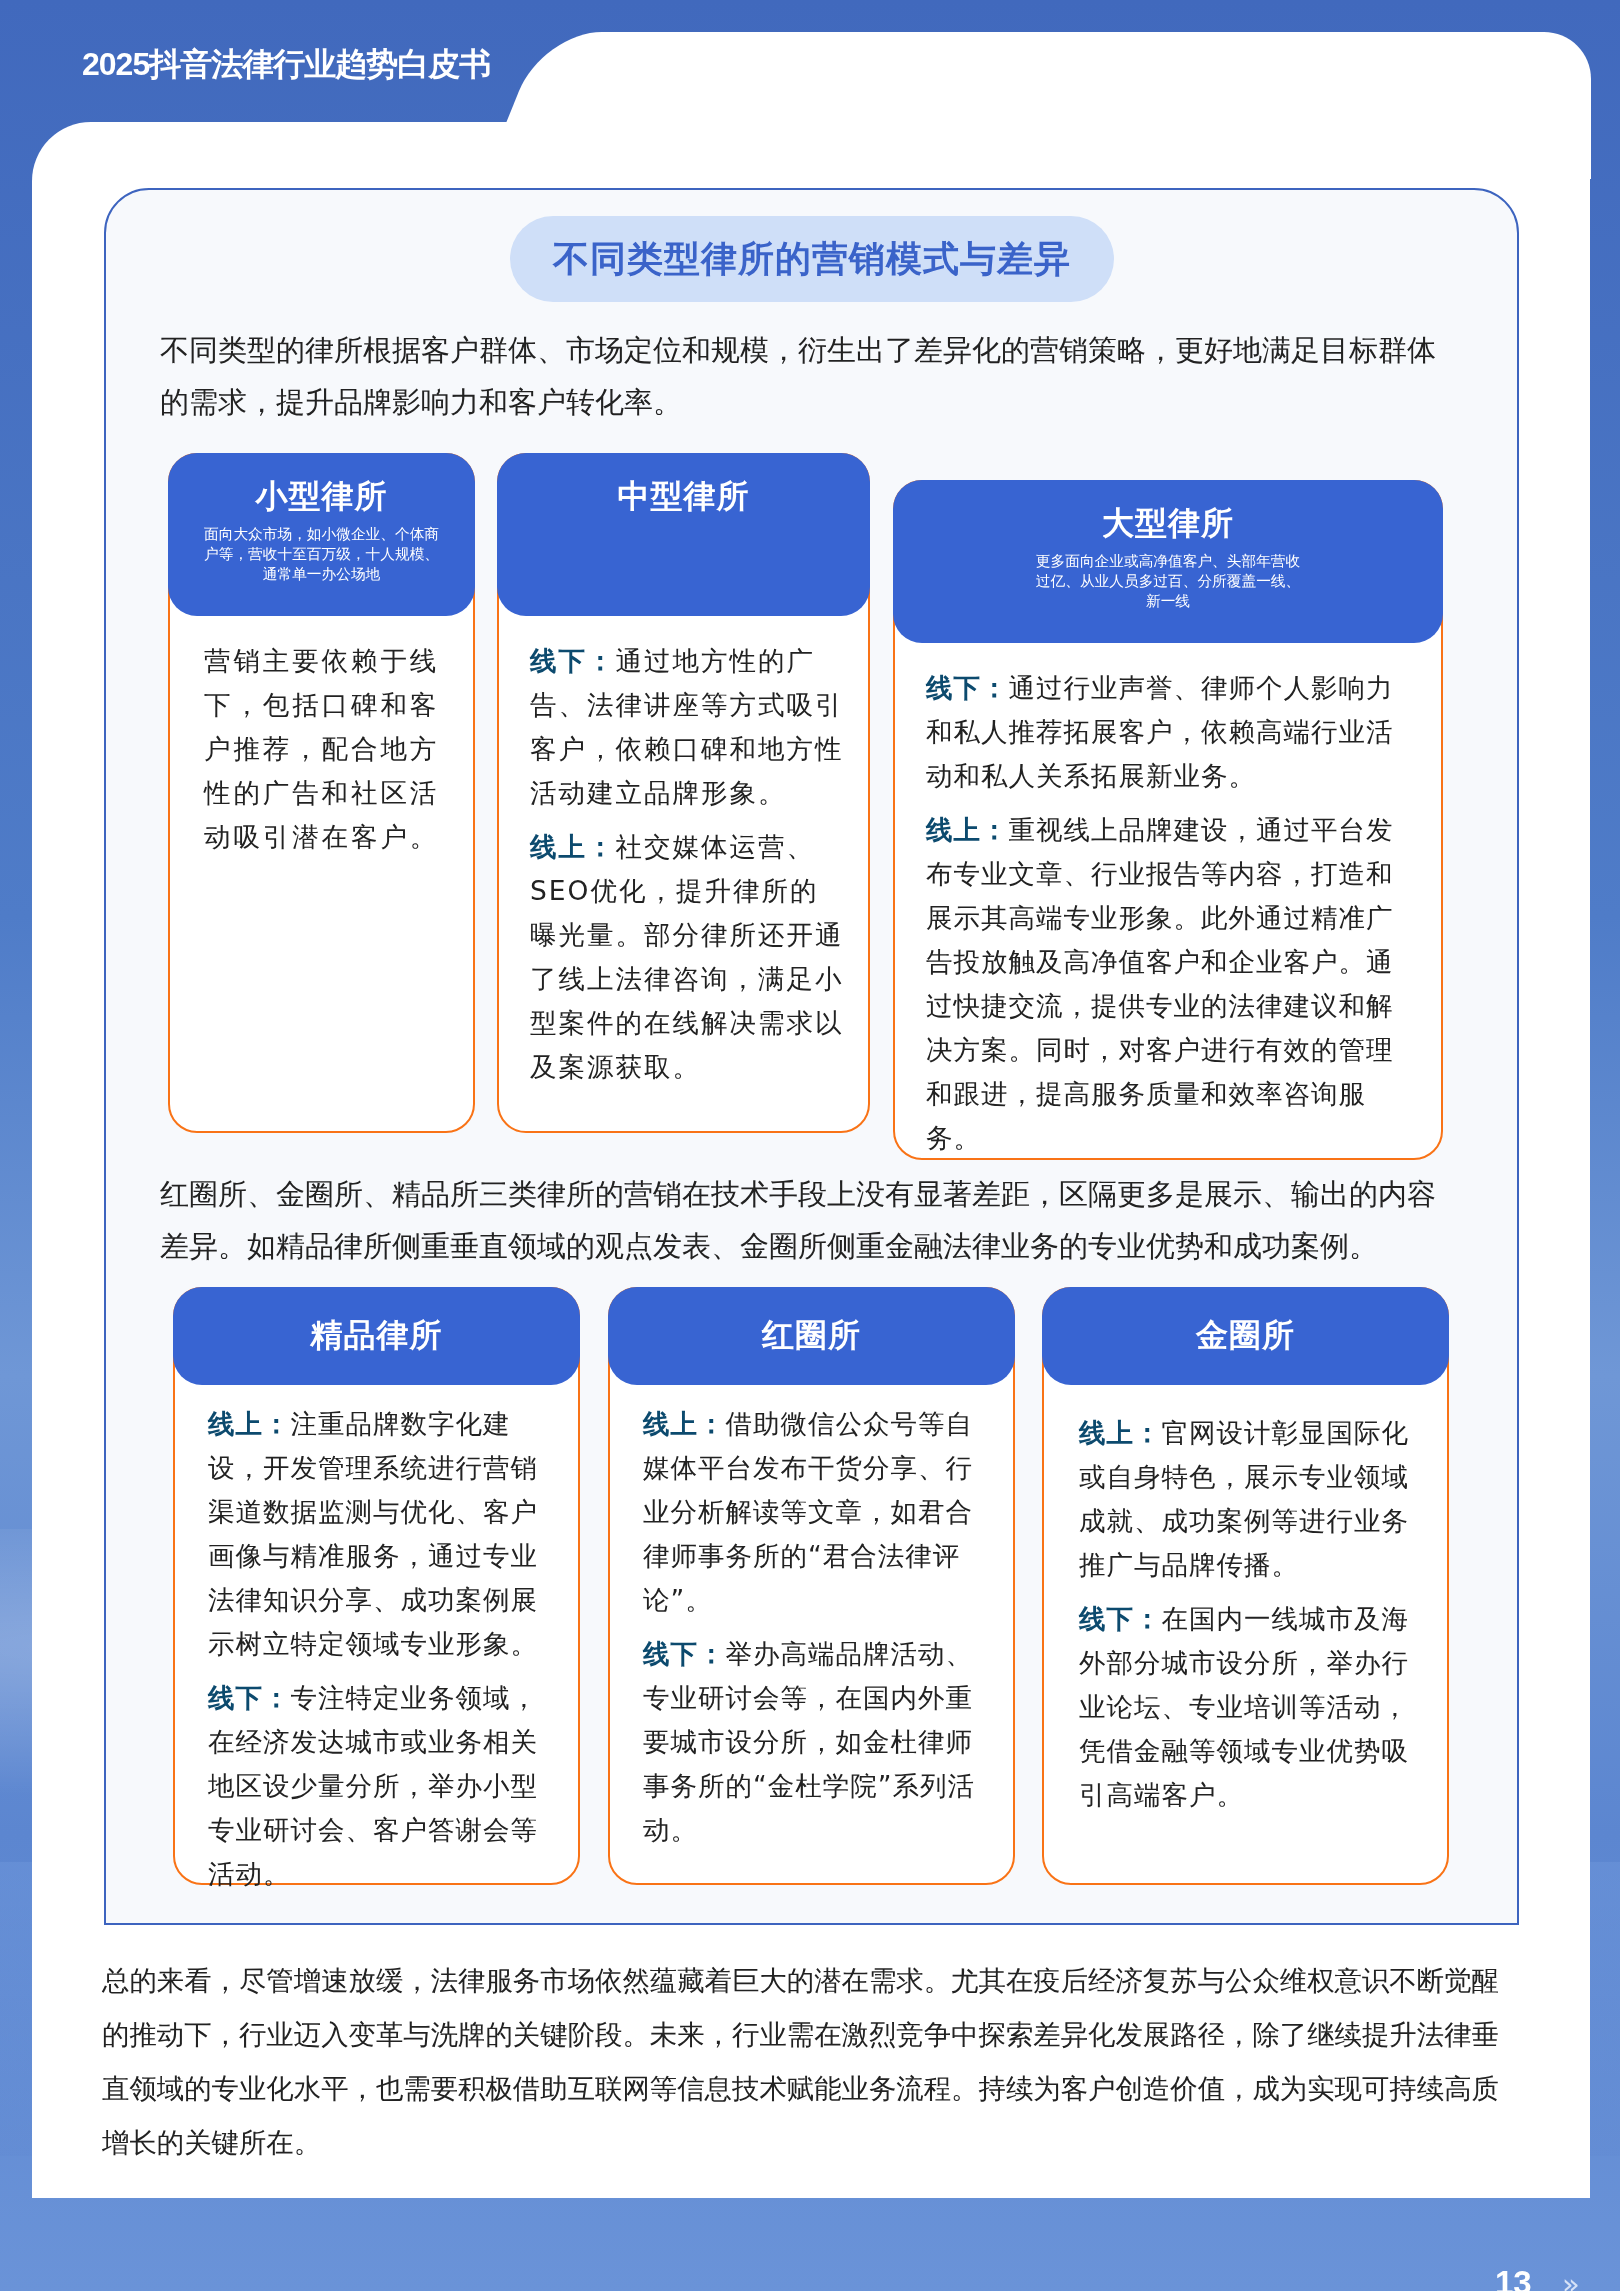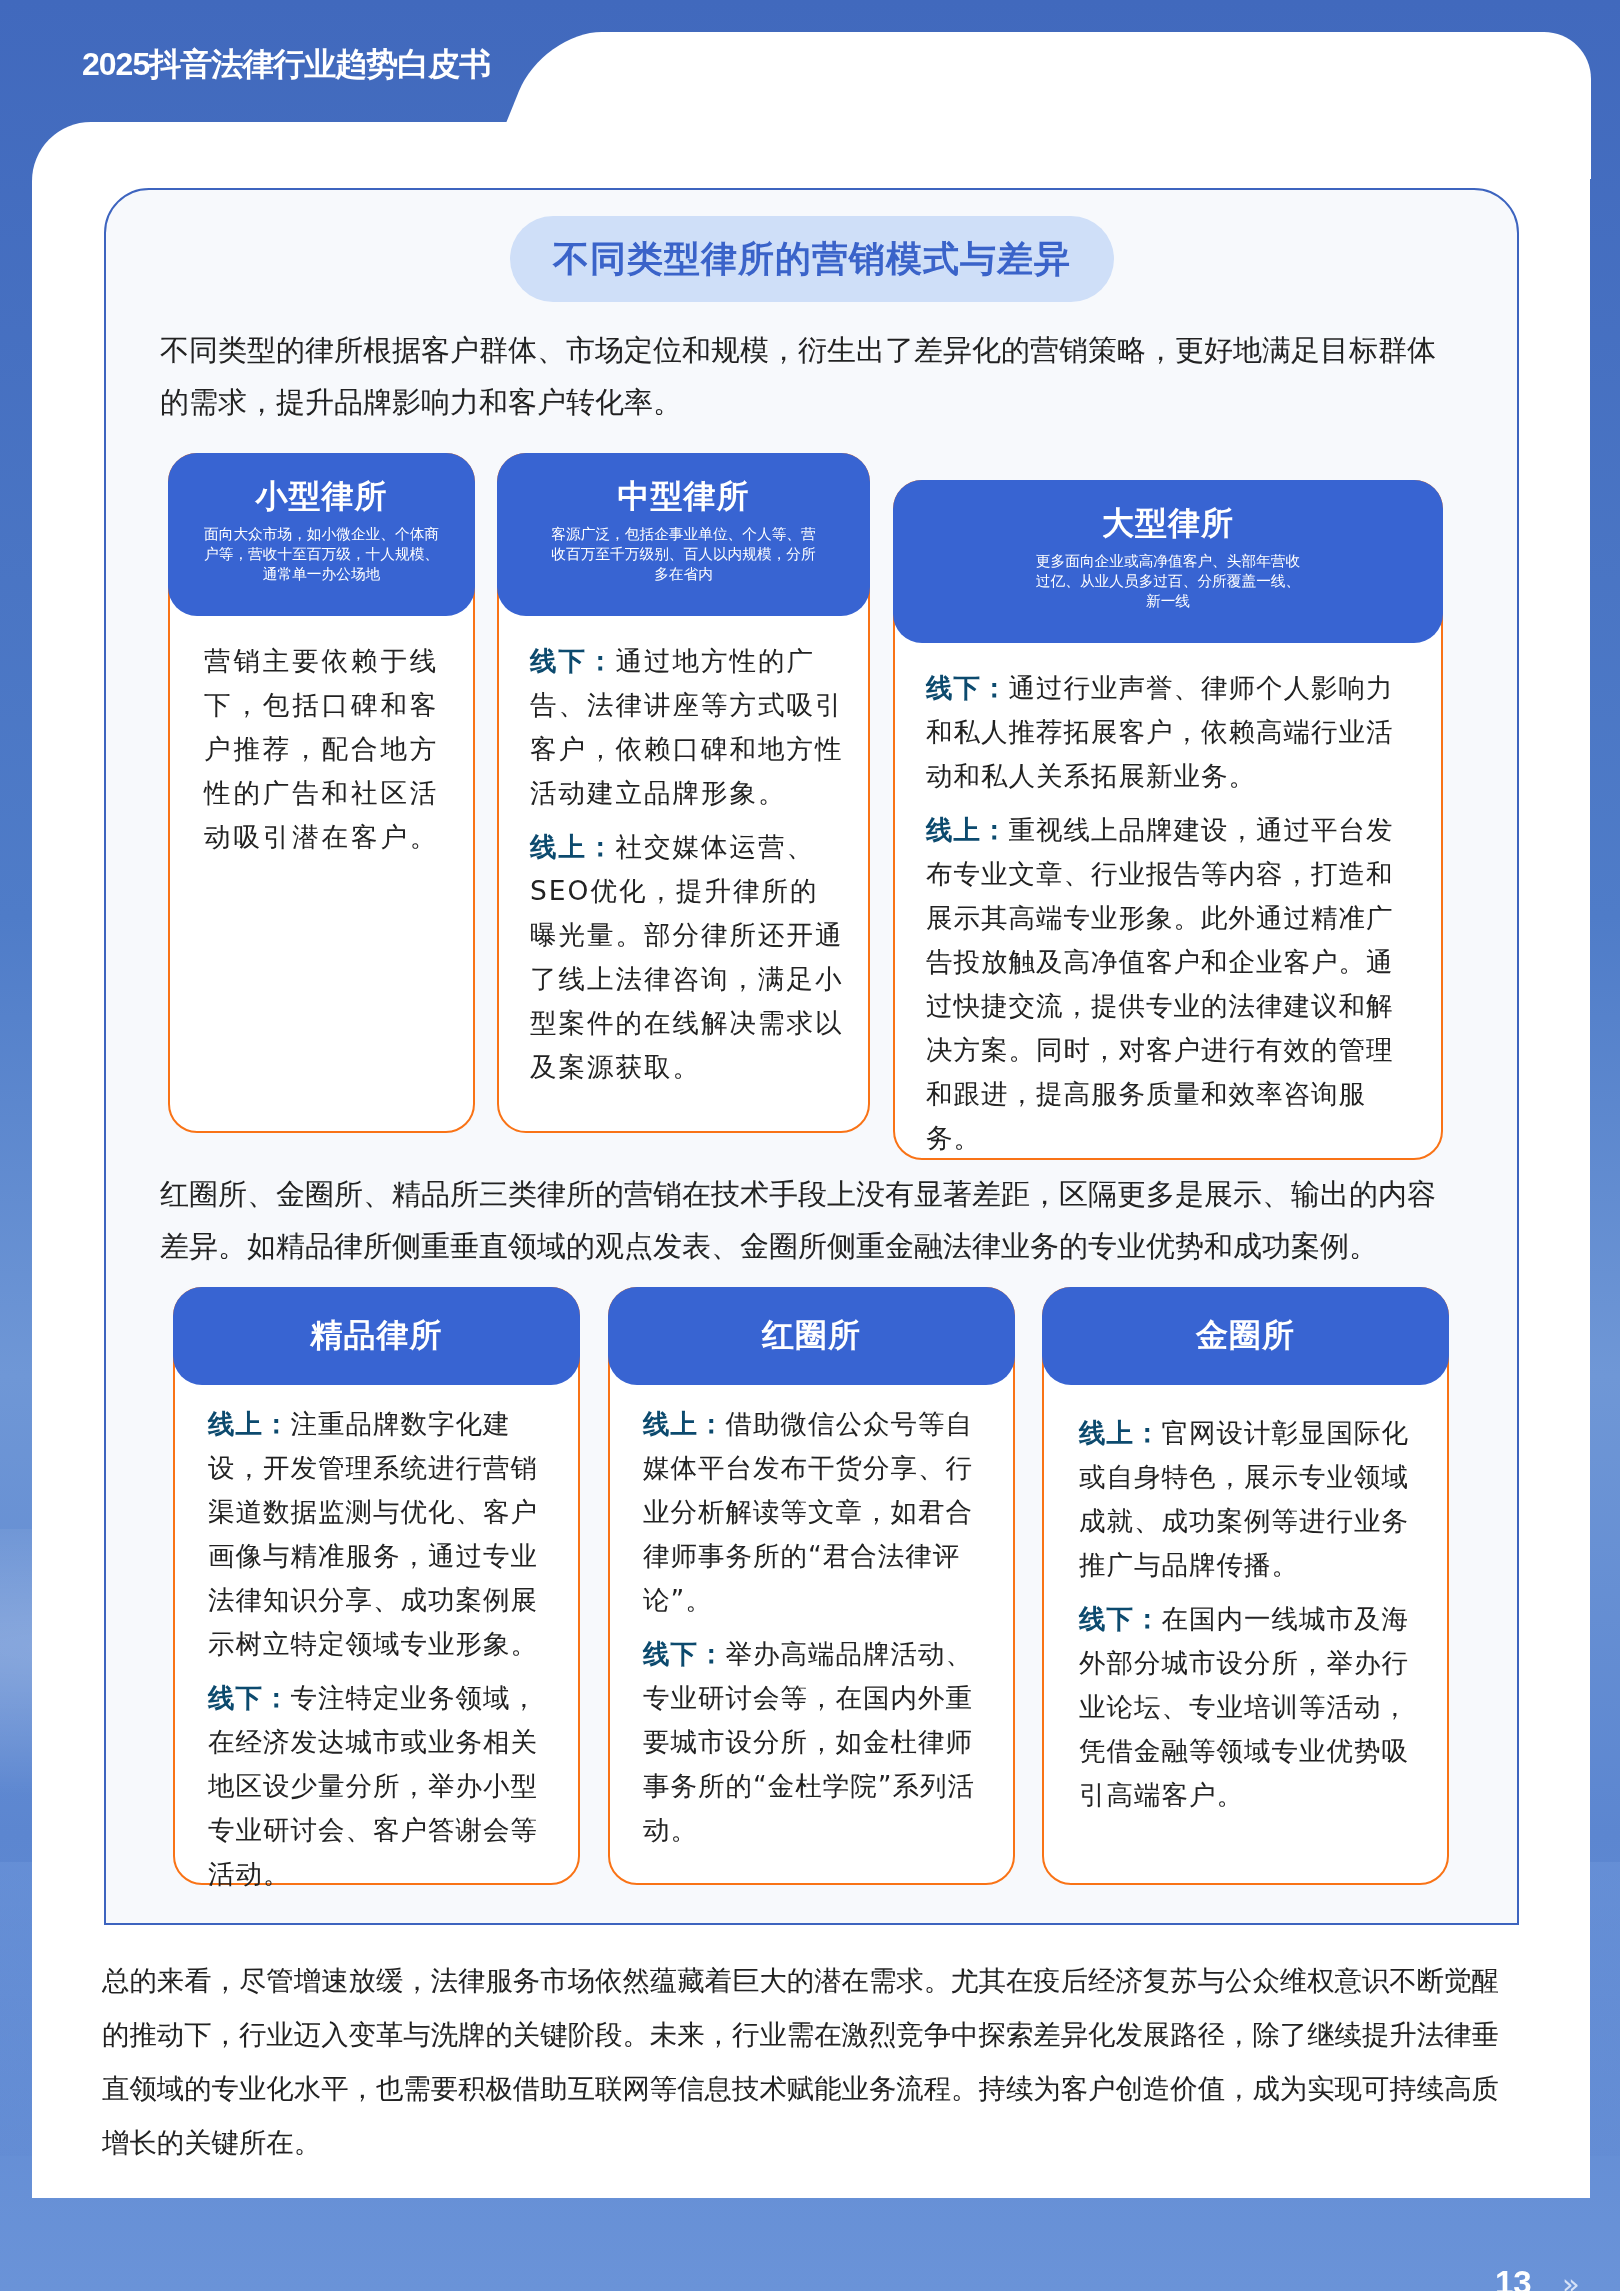--- a/index.html
+++ b/index.html
@@ -110,21 +110,20 @@
     <div class="card-sub" style="width:245px;">面向大众市场，如小微企业、个体商户等，营收十至百万级，十人规模、通常单一办公场地</div>
   </div>
   <div class="card-body" style="left:34px; top:184px; width:245px; letter-spacing:2.9px;">
     <p><span>营销主要依赖于线下，包括口碑和客户推荐，配合地方性的广告和社区活动吸引潜在客户。</span></p>
   </div>
 </div>
 
 <div class="card" style="left:497px; top:453px; width:373px; height:680px;">
   <div class="card-head" style="height:163px; padding-top:21.6px;">
     <div class="card-title">中型律所</div>
-    <div class="card-sub" style="width:265px;">客源广泛，包括企事业单位、个人等、营收百万至千万级别、百人以内规模，分所多在省内</div>
   </div>
   <div class="card-body" style="left:31px; top:184px; width:314px; letter-spacing:2px;">
     <p><span class="tag">线下：</span><span>通过地方性的广告、法律讲座等方式吸引客户，依赖口碑和地方性活动建立品牌形象。</span></p>
     <p><span class="tag">线上：</span><span>社交媒体运营、SEO优化，提升律所的曝光量。部分律所还开通了线上法律咨询，满足小型案件的在线解决需求以及案源获取。</span></p>
   </div>
 </div>
 
 <div class="card" style="left:893px; top:480px; width:550px; height:680px;">
   <div class="card-head" style="height:163px; padding-top:21.6px;">
     <div class="card-title">大型律所</div>

